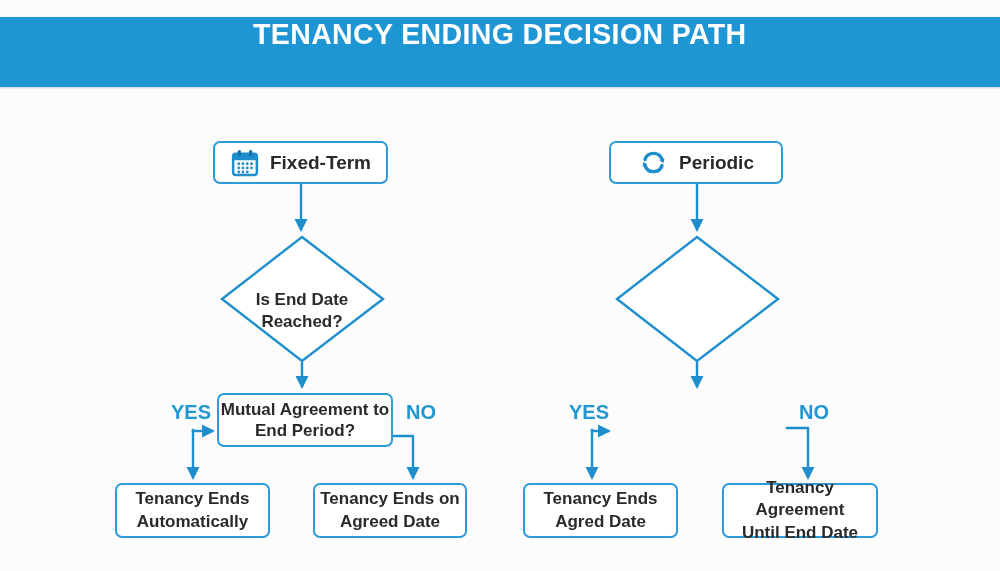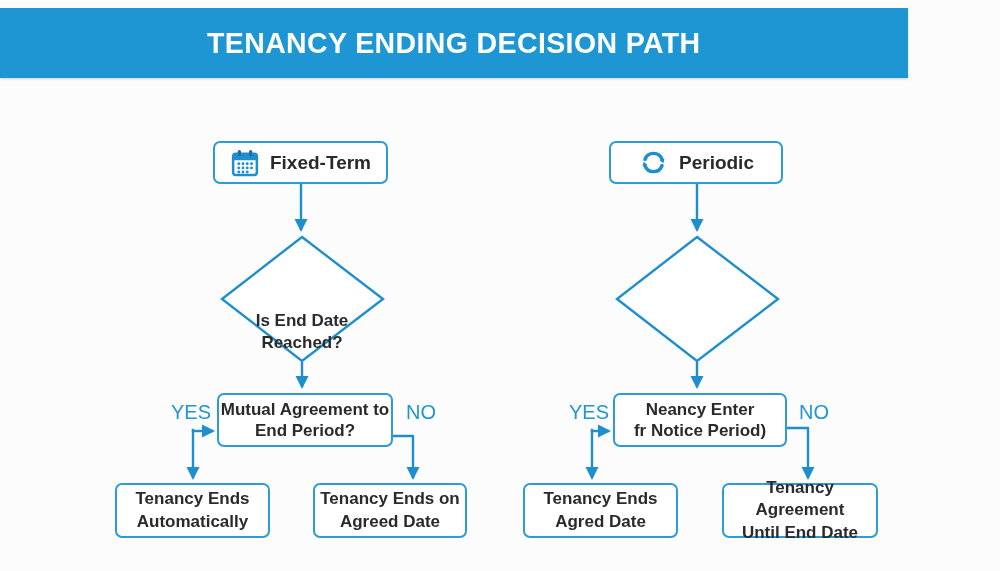--- a/index.html
+++ b/index.html
@@ -6,37 +6,37 @@
     --banner:#1e96d3;
     --line:#1f8ecd;
     --border:#2d9bd8;
     --label:#2196d3;
     --text:#2b2a2a;
     --bg:#fcfcfc;
   }
   *{margin:0;padding:0;box-sizing:border-box;}
   body{font-family:"Liberation Sans",sans-serif;background:#fff;}
   .canvas{position:relative;width:1000px;height:571px;background:var(--bg);overflow:hidden;}
-  .banner{position:absolute;left:0;top:8px;width:908px;height:70px;background:var(--banner);
-          display:flex;align-items:center;justify-content:center;box-shadow:0 1px 2px rgba(0,0,0,.18);}
+  .banner{position:absolute;left:0;top:17px;width:1000px;height:70px;background:var(--banner);
+          display:flex;justify-content:center;box-shadow:0 1px 2px rgba(0,0,0,.18);}
   .banner h1{color:#fff;font-size:30px;font-weight:700;letter-spacing:.4px;transform:scaleX(.95);white-space:nowrap;}
   svg.wires{position:absolute;left:0;top:0;z-index:1;}
   .edge{stroke:var(--line);stroke-width:2.4;fill:none;stroke-linecap:square;stroke-linejoin:round;}
   .shape{fill:#fff;stroke:var(--line);stroke-width:2.4;}
   .arrowhead{fill:var(--line);}
   .node{position:absolute;z-index:2;background:#fff;border:2px solid var(--border);border-radius:7px;
         display:flex;align-items:center;justify-content:center;color:var(--text);font-weight:700;text-align:center;}
   .start{font-size:19px;gap:10px;padding:8px 8px;}
   .mid{font-size:17px;line-height:1.25;}
   .end{font-size:17px;line-height:1.3;}
   .pre{white-space:pre-line;}
   .dtext{position:absolute;z-index:2;color:var(--text);font-weight:700;text-align:center;line-height:1.3;}
   .dmain{font-size:17px;}
   .dsub{font-size:13px;margin-top:1px;}
-  .yn{position:absolute;z-index:2;color:var(--label);font-weight:400;font-size:20px;text-align:center;width:50px;}
+  .yn{position:absolute;z-index:2;color:var(--label);font-weight:700;font-size:20px;text-align:center;width:50px;}
   .icon{flex:0 0 auto;display:block;}
 </style>
 </head>
 <body>
 
 <div class="canvas">
 
   <div class="banner">
     <h1>TENANCY ENDING DECISION PATH</h1>
   </div>
@@ -84,21 +84,21 @@
           <circle cx="13.8" cy="15.9" r="1.15"></circle>
           <circle cx="17.2" cy="15.9" r="1.15"></circle>
         <circle cx="7" cy="19.2" r="1.15"></circle>
           <circle cx="10.4" cy="19.2" r="1.15"></circle>
           <circle cx="13.8" cy="19.2" r="1.15"></circle>
       </g>
     </svg>
     <span>Fixed-Term</span>
   </div>
 
-  <div class="dtext pre" style="left:242px;top:289px;width:120px;">
+  <div class="dtext pre" style="left:242px;top:268px;width:120px;">
     <div class="dmain pre">Is End Date
 Reached?</div>
   </div>
 
   <div class="node mid pre" style="left:217px;top:393px;width:176px;height:54px;">
     <span class="pre">Mutual Agreement to
 End Period?</span>
   </div>
 
   <div class="yn" style="left:166px;top:401px;">YES</div>
@@ -117,24 +117,20 @@
     </svg>
     <span>Periodic</span>
   </div>
 
   <div class="node end pre" style="left:313px;top:483px;width:154px;height:55px;">
     <span class="pre">Tenancy Ends on
 Agreed Date</span>
   </div>
 
 
-  <div class="node mid pre" style="left:613px;top:393px;width:174px;height:54px;">
-    <span class="pre">Neancy Enter
-fr Notice Period)</span>
-  </div>
 
   <div class="yn" style="left:564px;top:401px;">YES</div>
   <div class="yn" style="left:789px;top:401px;">NO</div>
 
   <div class="node end pre" style="left:523px;top:483px;width:155px;height:55px;">
     <span class="pre">Tenancy Ends
 Agred Date</span>
   </div>
   <div class="node end pre" style="left:722px;top:483px;width:156px;height:55px;">
     <span class="pre">Tenancy Agreement

